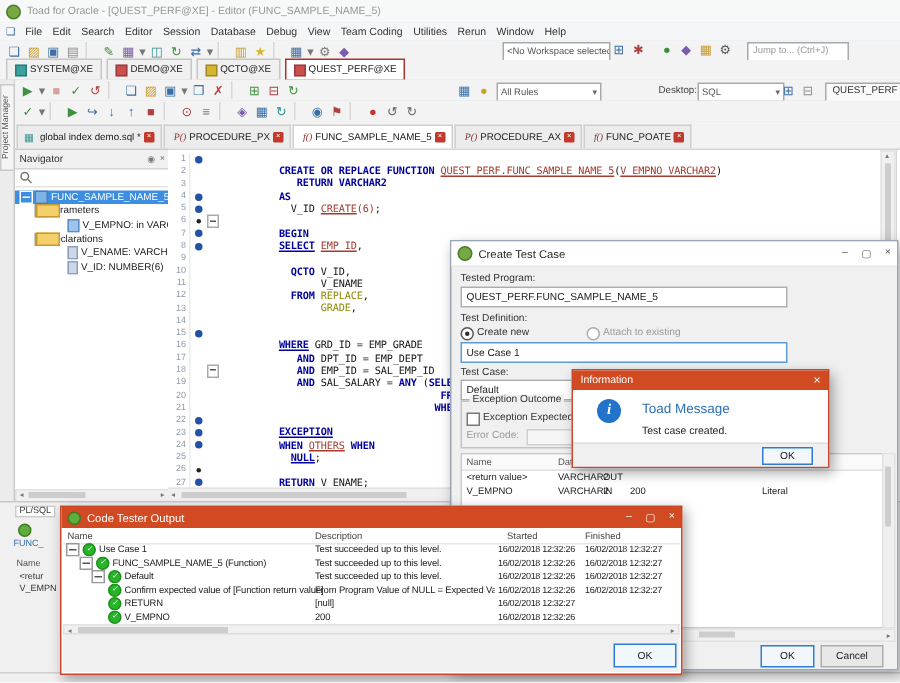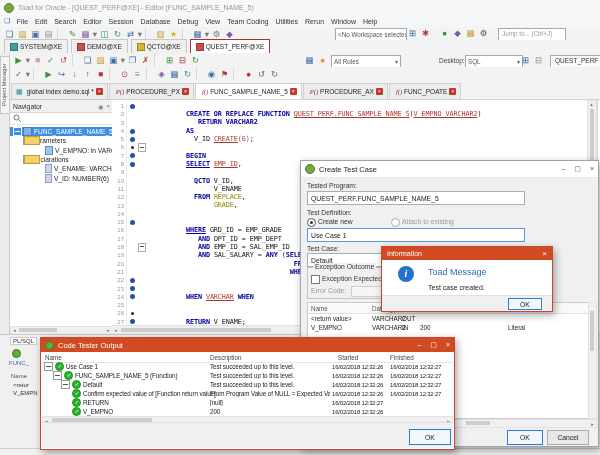--- a/index.html
+++ b/index.html
@@ -631,41 +631,47 @@
           </span>
         </div>
         <div class="cl">
           <span class="ln">22</span>
           <span class="gut">
             <i class="gi i"></i>
           </span>
           <span class="fz">
             <i class="fm"></i>
           </span>
+          <span class="ct">
+            
+          <span class="kwu">EXCEPTION</span></span>
         </div>
         <div class="cl">
           <span class="ln">23</span>
           <span class="gut">
             <i class="gi i"></i>
           </span>
           <span class="fz">
             <i class="fm"></i>
           </span>
           <span class="ct">
             
-          <span class="kw">WHEN</span><span class="pl"> </span><span class="un">VARCHAR</span><span class="pl"> </span><span class="kw">WHEN</span></span>
+          <span class="kw">WHEN</span><span class="pl"> </span><span class="un">OTHERS</span><span class="pl"> </span><span class="kw">WHEN</span></span>
         </div>
         <div class="cl">
           <span class="ln">24</span>
           <span class="gut">
             <i class="gi i"></i>
           </span>
           <span class="fz">
             <i class="fm"></i>
           </span>
+          <span class="ct">
+            
+          <span class="pl">  </span><span class="kwu">NULL</span><span class="pl">;</span></span>
         </div>
         <div class="cl">
           <span class="ln">25</span>
           <span class="gut">
             <i class="gi"></i>
           </span>
           <span class="fz">
             <i class="fm"></i>
           </span>
           <span class="ct">

